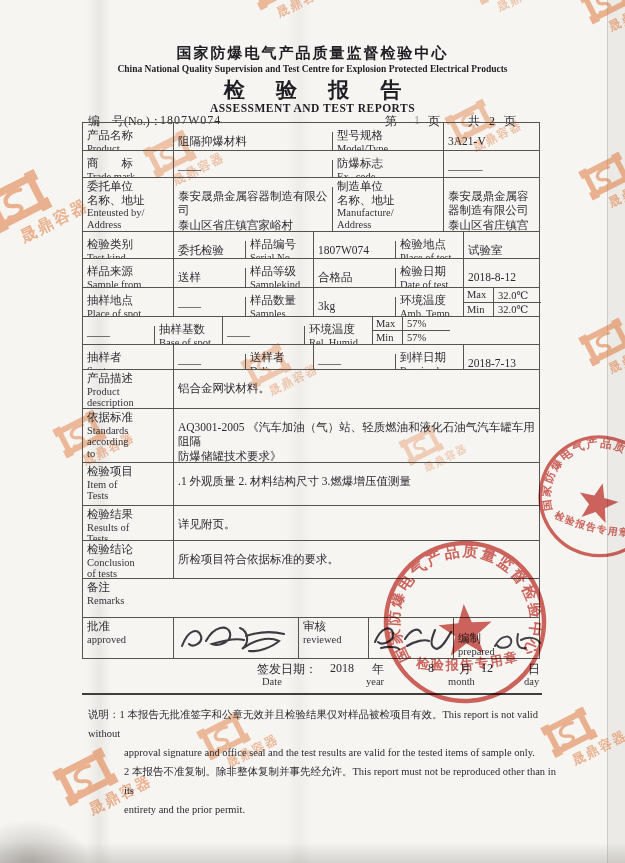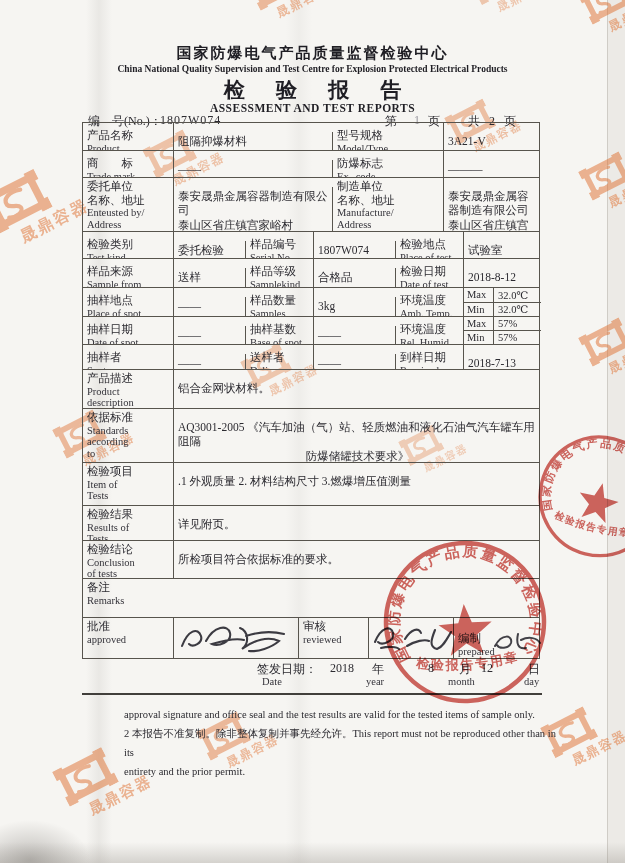--- a/index.html
+++ b/index.html
@@ -229,21 +229,20 @@
           <span class="mmv">32.0℃</span>
         </div>
       <div class="mmrow">
           <span class="mmk">Min</span>
           <span class="mmv">32.0℃</span>
         </div>
     </div>
   </div>
 
   <div class="tr" style="height:28px">
-    <div class="td lab w91"><span class="cn">抽样日期</span><div class="en">Date of spot</div></div>
     <div class="td val w72">——</div>
     <div class="td lab w68"><span class="cn">抽样基数</span><div class="en">Base of spot</div></div>
     <div class="td val w82">——</div>
     <div class="td lab w68"><span class="cn">环境温度</span><div class="en">Rel. Humid.</div></div>
     <div class="td w77 mm">
       <div class="mmrow">
           <span class="mmk">Max</span>
           <span class="mmv">57%</span>
         </div>
       <div class="mmrow">
@@ -273,21 +272,21 @@
 
   <div class="tr" style="height:54px">
     <div class="td lab w91">
         <div class="cn">依据标准</div>
         <div class="en pre">Standards
 according
 to</div>
       </div>
     <div class="td val w367">
       <div>AQ3001-2005 《汽车加油（气）站、轻质燃油和液化石油气汽车罐车用阻隔</div>
-      <div style="text-align:center">防爆储罐技术要求》</div>
+      <div style="">防爆储罐技术要求》</div>
     </div>
   </div>
 
   <div class="tr" style="height:43px">
     <div class="td lab w91">
         <div class="cn">检验项目</div>
         <div class="en pre">Item of
 Tests</div>
       </div>
     <div class="td val w367">.1 外观质量  2. 材料结构尺寸  3.燃爆增压值测量</div>
@@ -357,20 +356,21 @@
   <span class="ip" style="left:459px;top:0">月</span>
   <span class="ip en" style="left:448px;top:15px">month</span>
   <span class="ip" style="left:481px;top:0">12</span>
   <span class="ip" style="left:528px;top:0">日</span>
   <span class="ip en" style="left:524px;top:15px">day</span>
 </div>
 
 <div class="rule"></div>
 
 <div class="notes">
+  <div>说明：1 本报告无批准签字和公章无效并且检验结果仅对样品被检项目有效。This report is not valid without</div>
   <div class="ind">approval signature and office seal and the test results are valid for the tested items of sample only.</div>
   <div class="ind">2 本报告不准复制。除非整体复制并事先经允许。This report must not be reproduced other than in its</div>
   <div class="ind">entirety and the prior permit.</div>
 </div>
 
 <svg class="seal seal-main" width="170" height="170" viewBox="0 0 170 170">
   <use href="#sealArt"></use>
 </svg>
 <svg class="seal seal-edge" width="170" height="170" viewBox="0 0 170 170">
   <use href="#sealArt"></use>

